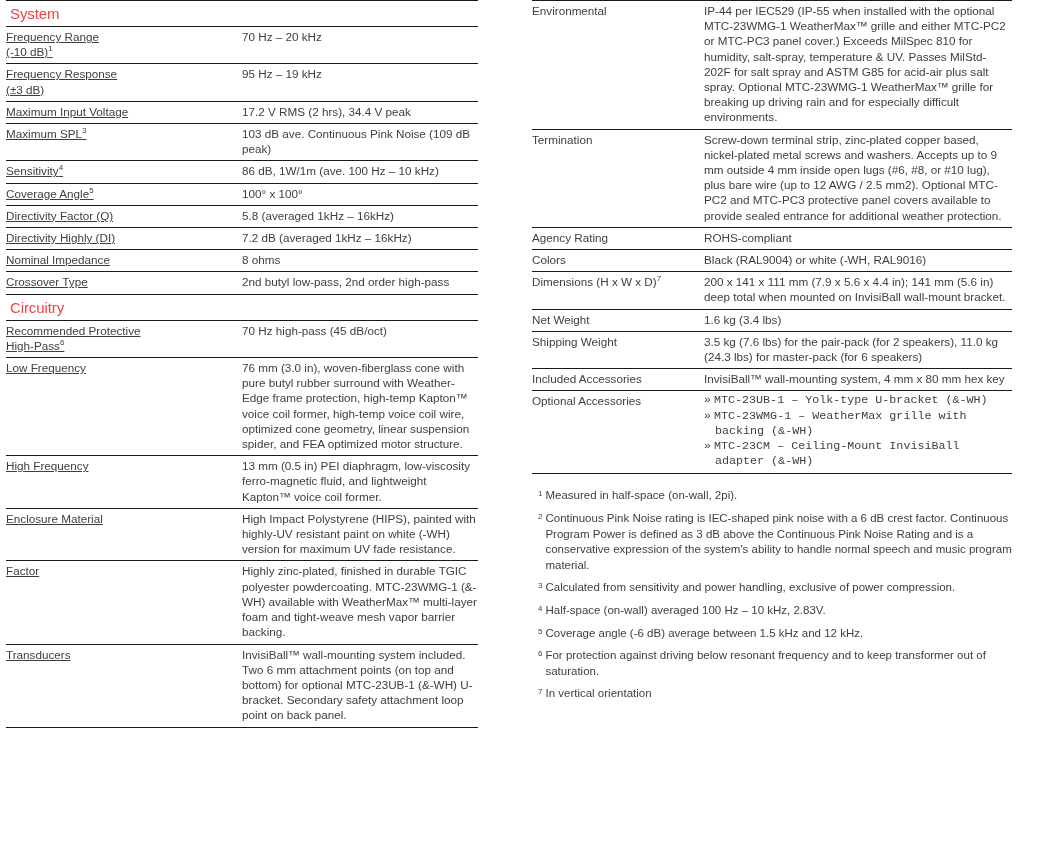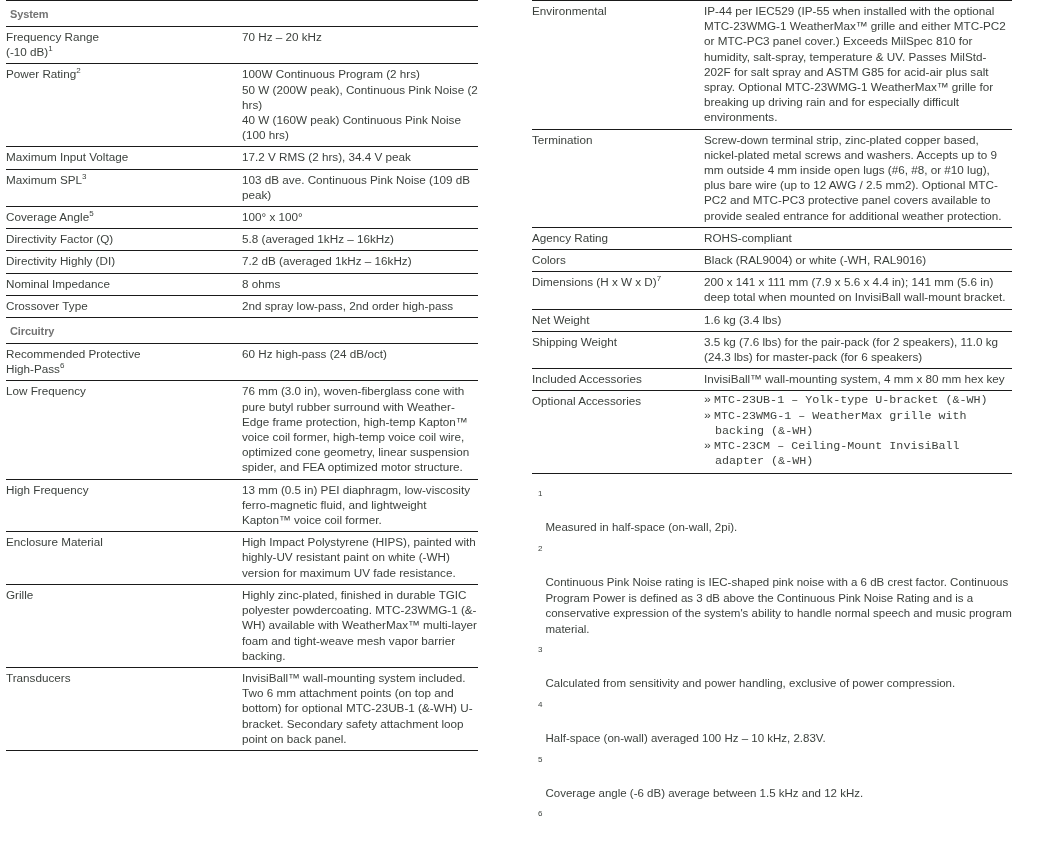--- a/index.html
+++ b/index.html
@@ -33,32 +33,32 @@
     padding: 2px 0 4px 0;
     font-size: 11.7px;
     line-height: 15.2px;
     color: #3b403c;
     border-bottom: 1.1px solid #1a1a1a;
   }
   td.lbl { padding-left: 4px; }
   td.val { padding-left: 6px; }
 
   
-  #col-left td.lbl { width: 163px; }
+  #col-left td.lbl { width: 163px; text-decoration: underline; }
   
   #col-right td.lbl { width: 172px; }
 
   tr.section-row > td {
     padding: 3px 0 2px 4px;
     border-bottom: 1.1px solid #1a1a1a;
   }
   .section-title {
-    font-size: 11px;
-    font-weight: bold;
-    color: #737373;
+    font-size: 15px;
+    font-weight: normal;
+    color: #ef4444;
     line-height: 20px;
     letter-spacing: -0.1px;
   }
   tr.toprule > td { border-top: 1.3px solid #1a1a1a; }
 
   .ml { display: block; }
   sup { font-size: 8px; vertical-align: super; line-height: 0; }
 
   .acc-item {
     display: block;
@@ -80,21 +80,21 @@
     margin-bottom: 7px;
   }
   .note-num {
     flex: 0 0 auto;
     font-size: 8px;
     vertical-align: super;
     line-height: 11px;
     padding-right: 3px;
     color: #3b403c;
   }
-  .note-txt { flex: 1 1 auto; margin-top: 32px; }
+  .note-txt { flex: 1 1 auto; }
 </style>
 </head>
 <body>
 
 <div id="page">
 
   <div id="col-left" class="col">
     <table class="spec">
       <tbody id="left-body">
           <tr class="section-row toprule">
@@ -104,46 +104,53 @@
             <td class="lbl">
               <span class="ml">Frequency Range</span>
               <span class="ml">(-10 dB)<sup>1</sup></span>
             </td>
             <td class="val">
               <span class="ml">70 Hz – 20 kHz</span>
             </td>
           </tr>
           <tr>
             <td class="lbl">
-              <span class="ml">Power Rating<sup>2</sup></span>
-            </td>
-            <td class="val">
-              <span class="ml">100W Continuous Program (2 hrs)</span>
-              <span class="ml">50 W (200W peak), Continuous Pink Noise (2 hrs)</span>
-              <span class="ml">40 W (160W peak) Continuous Pink Noise (100 hrs)</span>
+              <span class="ml">Frequency Response</span>
+              <span class="ml">(±3 dB)</span>
+            </td>
+            <td class="val">
+              <span class="ml">95 Hz – 19 kHz</span>
             </td>
           </tr>
           <tr>
             <td class="lbl">
               <span class="ml">Maximum Input Voltage</span>
             </td>
             <td class="val">
               <span class="ml">17.2 V RMS (2 hrs), 34.4 V peak</span>
             </td>
           </tr>
           <tr>
             <td class="lbl">
               <span class="ml">Maximum SPL<sup>3</sup></span>
             </td>
             <td class="val">
               <span class="ml">103 dB ave. Continuous Pink Noise (109 dB peak)</span>
             </td>
           </tr>
           <tr>
             <td class="lbl">
+              <span class="ml">Sensitivity<sup>4</sup></span>
+            </td>
+            <td class="val">
+              <span class="ml">86 dB, 1W/1m (ave. 100 Hz – 10 kHz)</span>
+            </td>
+          </tr>
+          <tr>
+            <td class="lbl">
               <span class="ml">Coverage Angle<sup>5</sup></span>
             </td>
             <td class="val">
               <span class="ml">100° x 100°</span>
             </td>
           </tr>
           <tr>
             <td class="lbl">
               <span class="ml">Directivity Factor (Q)</span>
             </td>
@@ -165,33 +172,33 @@
             </td>
             <td class="val">
               <span class="ml">8 ohms</span>
             </td>
           </tr>
           <tr>
             <td class="lbl">
               <span class="ml">Crossover Type</span>
             </td>
             <td class="val">
-              <span class="ml">2nd spray low-pass, 2nd order high-pass</span>
+              <span class="ml">2nd butyl low-pass, 2nd order high-pass</span>
             </td>
           </tr>
           <tr class="section-row">
             <td colspan="2"><span class="section-title">Circuitry</span></td>
           </tr>
           <tr>
             <td class="lbl">
               <span class="ml">Recommended Protective</span>
               <span class="ml">High-Pass<sup>6</sup></span>
             </td>
             <td class="val">
-              <span class="ml">60 Hz high-pass (24 dB/oct)</span>
+              <span class="ml">70 Hz high-pass (45 dB/oct)</span>
             </td>
           </tr>
           <tr>
             <td class="lbl">
               <span class="ml">Low Frequency</span>
             </td>
             <td class="val">
               <span class="ml">76 mm (3.0 in), woven-fiberglass cone with pure butyl rubber surround with Weather-Edge frame protection, high-temp Kapton™ voice coil former, high-temp voice coil wire, optimized cone geometry, linear suspension spider, and FEA optimized motor structure.</span>
             </td>
           </tr>
@@ -206,21 +213,21 @@
           <tr>
             <td class="lbl">
               <span class="ml">Enclosure Material</span>
             </td>
             <td class="val">
               <span class="ml">High Impact Polystyrene (HIPS), painted with highly-UV resistant paint on white (-WH) version for maximum UV fade resistance.</span>
             </td>
           </tr>
           <tr>
             <td class="lbl">
-              <span class="ml">Grille</span>
+              <span class="ml">Factor</span>
             </td>
             <td class="val">
               <span class="ml">Highly zinc-plated, finished in durable TGIC polyester powdercoating. MTC-23WMG-1 (&amp;-WH) available with WeatherMax™ multi-layer foam and tight-weave mesh vapor barrier backing.</span>
             </td>
           </tr>
           <tr>
             <td class="lbl">
               <span class="ml">Transducers</span>
             </td>
             <td class="val">

